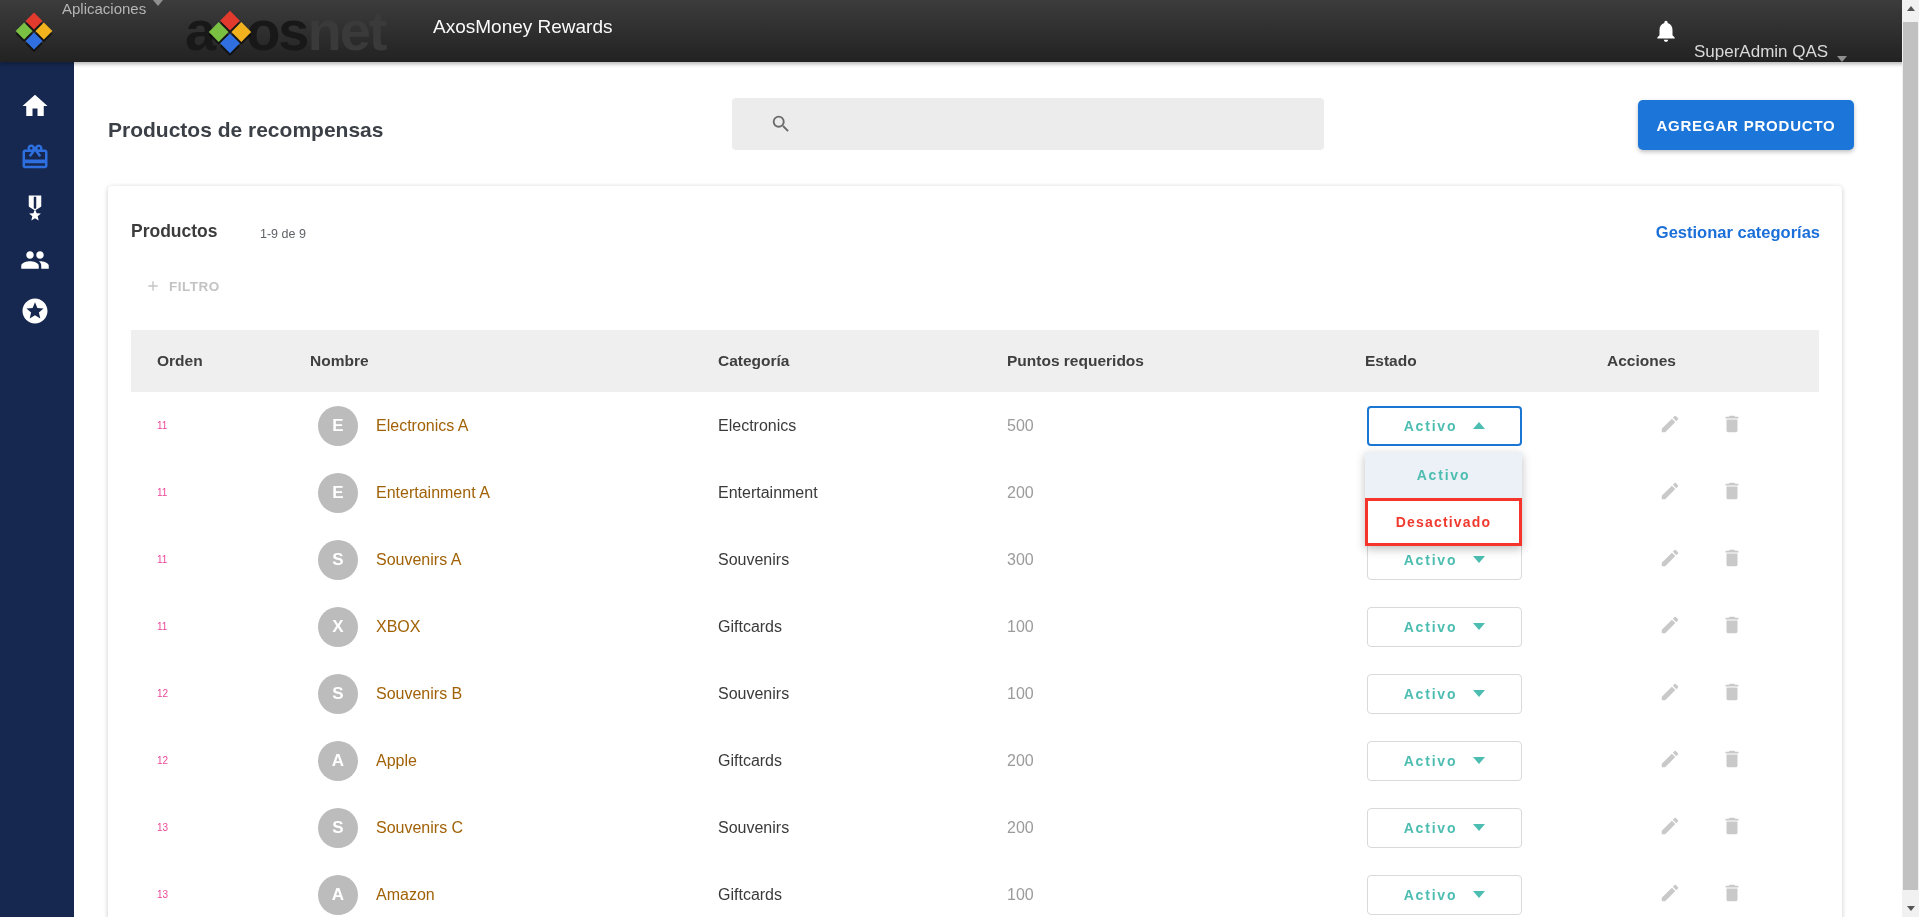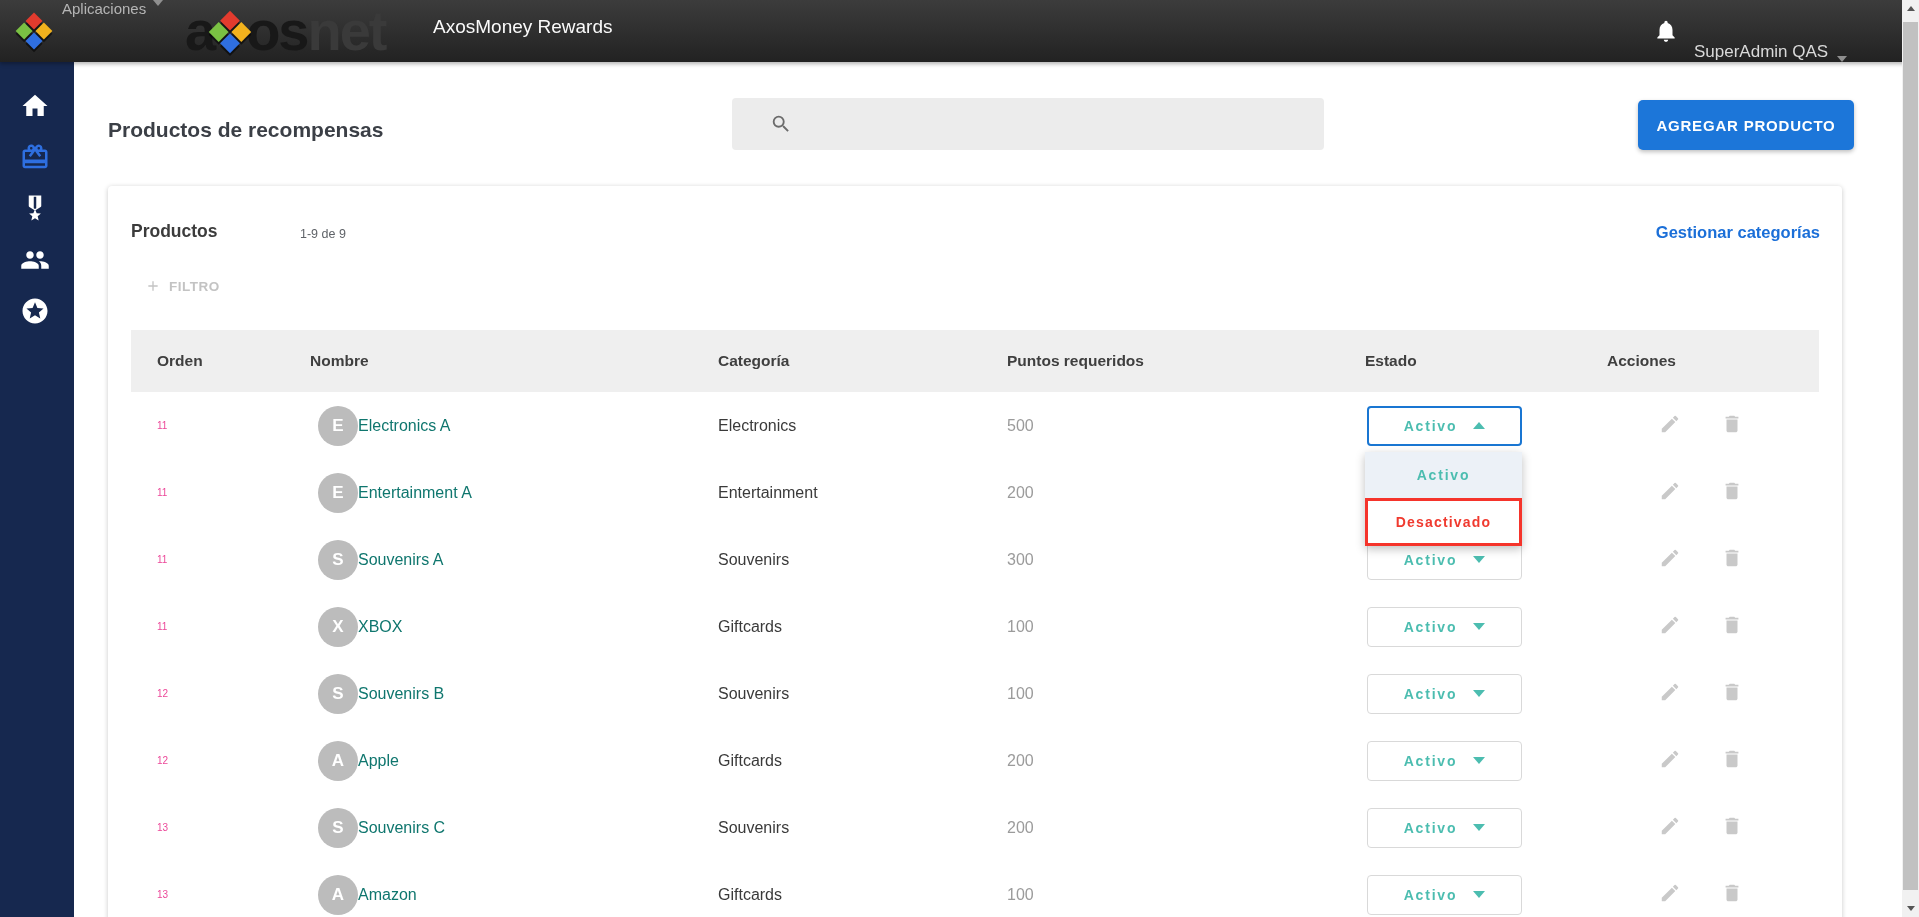--- a/index.html
+++ b/index.html
@@ -50,41 +50,41 @@
   .add-btn { position:absolute; left:1602px; top:100px; width:216px; height:50px;
     background:#1c76d9; color:#fff; border:none; border-radius:5px; font-size:15px;
     font-weight:bold; letter-spacing:.8px; cursor:pointer; font-family:inherit;
     box-shadow:0 2px 4px rgba(0,0,0,.25);margin-left:36px; }
 
   
   .card { position:absolute; left:108px; top:186px; width:1734px; height:830px;
     background:#fff; border-radius:4px; box-shadow:0 1px 5px rgba(0,0,0,.22); }
   .card-title { position:absolute; left:23px; top:35px; font-size:17.5px;
     font-weight:bold; color:#3c3c3c; }
-  .card-count { position:absolute; left:152px; top:41px; font-size:12.5px; color:#5f6368;margin-left:40px; }
+  .card-count { position:absolute; left:152px; top:41px; font-size:12.5px; color:#5f6368; }
   .manage-link { position:absolute; right:22px; top:37px; font-size:16.5px;
     font-weight:bold; color:#1b6fd8; cursor:pointer; }
   .filter-btn { position:absolute; left:37px; top:92px; display:flex; align-items:center;
     gap:8px; color:#c3c3c3; font-size:13.5px; font-weight:bold; letter-spacing:.5px;
     cursor:pointer; }
 
   
   .thead { position:absolute; left:23px; top:144px; width:1688px; height:62px;
     background:#efefef; display:grid;
     grid-template-columns:153px 408px 289px 358px 242px 238px; align-items:center; }
   .thead span { padding-left:26px; font-size:15.5px; font-weight:bold; color:#3f3f3f; }
   .tbody { position:absolute; left:23px; top:206px; width:1688px; }
   .trow { height:67px; display:grid;
     grid-template-columns:153px 408px 289px 358px 242px 238px; align-items:center; }
   .c-orden { padding-left:26px; font-size:10px; color:#ec4899; }
   .c-nombre { display:flex; align-items:center; }
   .avatar { width:40px; height:40px; margin-left:34px; border-radius:50%;
     background:#bcbcbc; color:#fff; font-size:17px; font-weight:bold;
     display:flex; align-items:center; justify-content:center; }
-  .pname { font-size:16px; color:#0f766e; }
+  .pname { margin-left:18px; font-size:16px; color:#a16207; }
   .c-cat { padding-left:26px; font-size:16px; color:#3a3a3a; }
   .c-pts { padding-left:26px; font-size:16px; color:#9b9b9b; }
   .estado-btn { margin-left:28px; width:155px; height:40px; background:#fff;
     border:1px solid #d9d9d9; border-radius:4px; display:flex; align-items:center;
     justify-content:center; gap:16px; cursor:pointer; }
   .estado-btn .lbl { font-size:14px; font-weight:bold; letter-spacing:1.8px; color:#4cbdb0; }
   .tri { width:0; height:0; border-left:6px solid transparent;
     border-right:6px solid transparent; }
   .tri.down { border-top:7px solid #4cbdb0; }
   .tri.up { border-bottom:7px solid #4cbdb0; }

